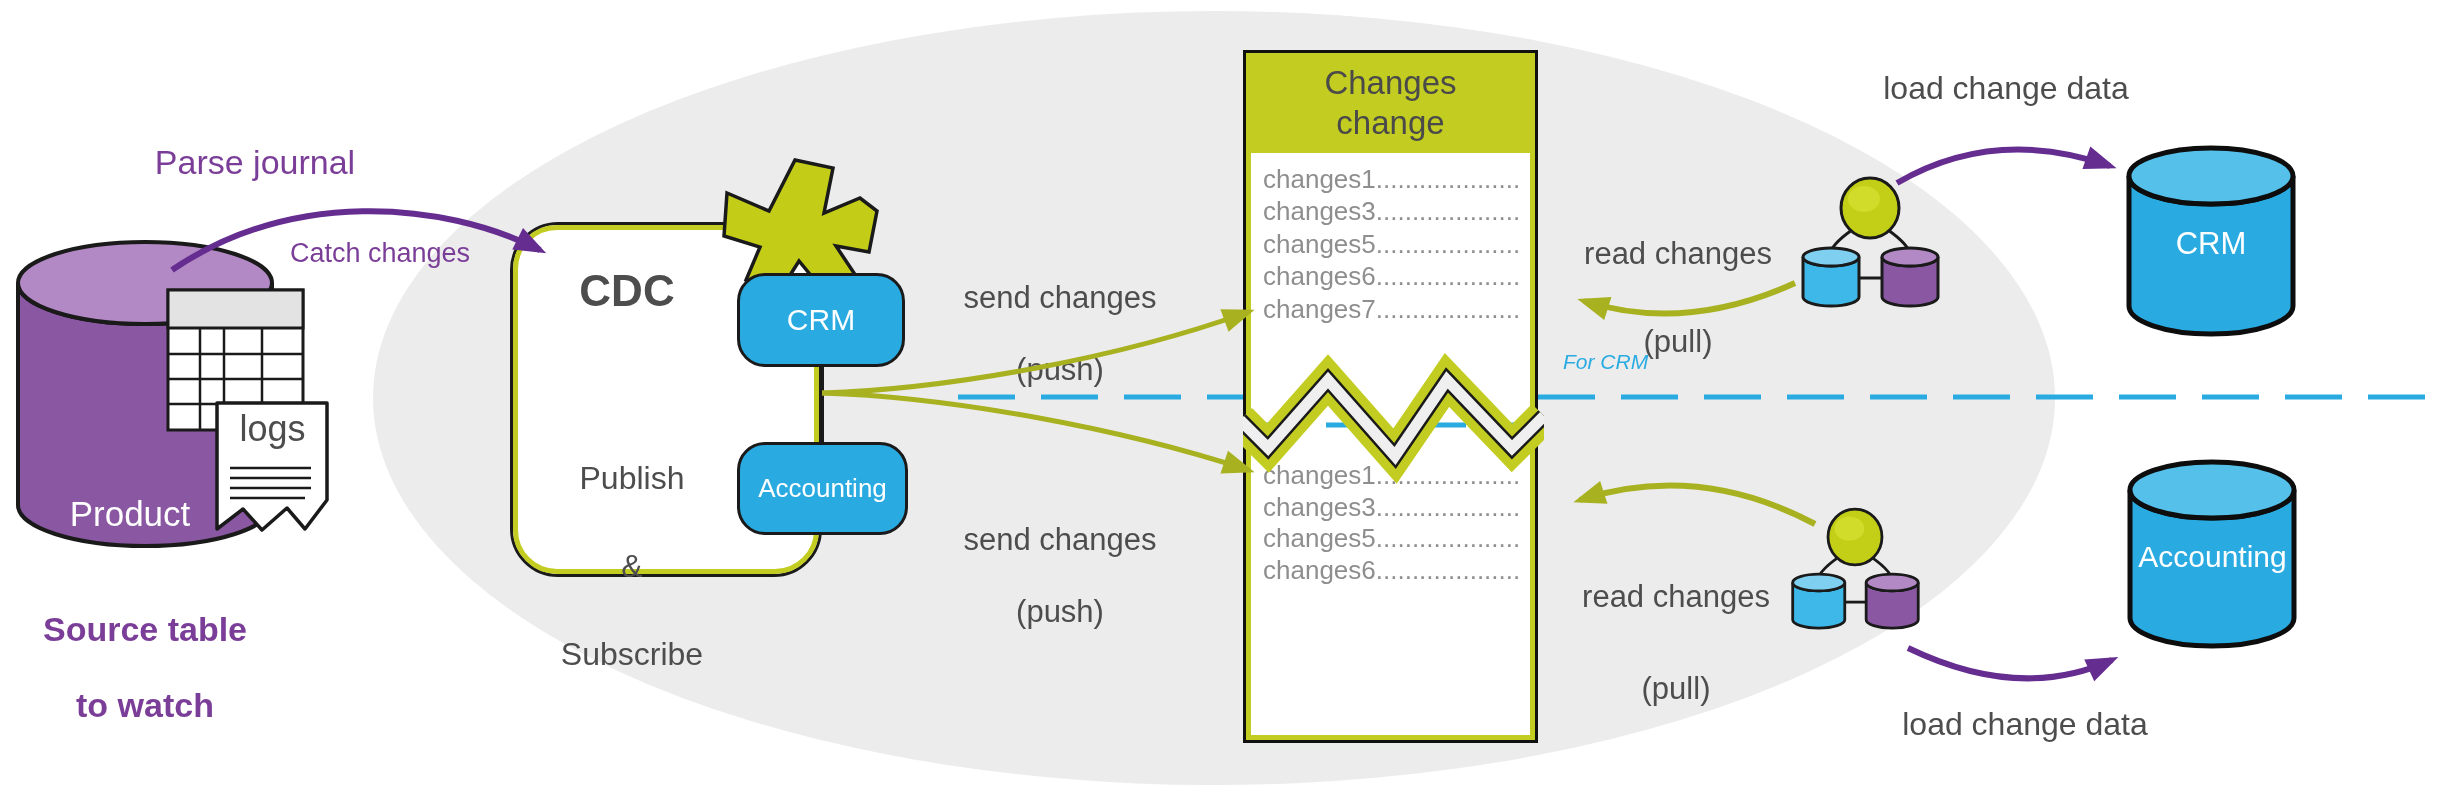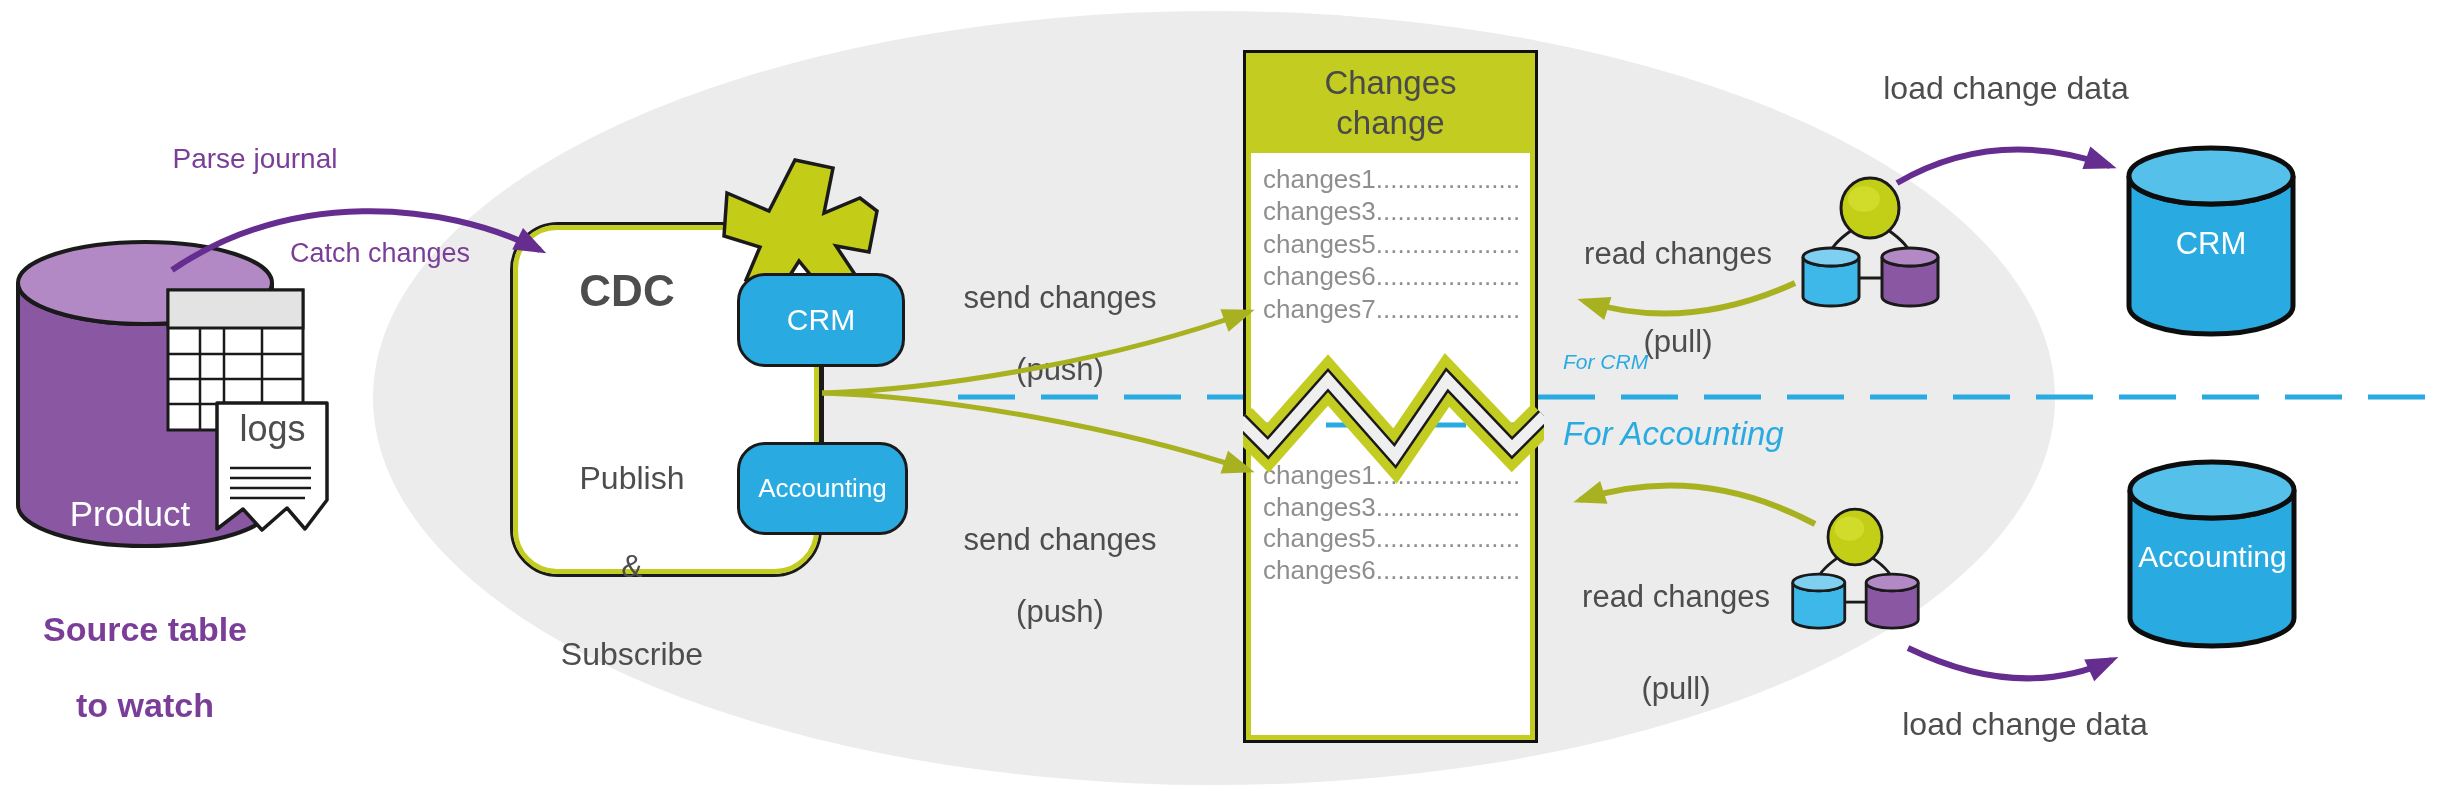--- a/index.html
+++ b/index.html
@@ -172,21 +172,21 @@
     <path d="M822,393 C950,389 1120,358 1248,312" fill="none" stroke="#a8b120" stroke-width="5" marker-end="url(#mk-olive)"></path>
     <path d="M822,393 C950,397 1120,428 1248,470" fill="none" stroke="#a8b120" stroke-width="5" marker-end="url(#mk-olive)"></path>
 
     <path d="M1795,283 Q1685,333 1584,301" fill="none" stroke="#a8b120" stroke-width="6" marker-end="url(#mk-olive)"></path>
     <path d="M1815,524 Q1698,462 1580,500" fill="none" stroke="#a8b120" stroke-width="6" marker-end="url(#mk-olive)"></path>
 
     <path d="M1897,183 Q1995,126 2110,166" fill="none" stroke="#662d91" stroke-width="6" marker-end="url(#mk-purple)"></path>
     <path d="M1908,648 Q2020,702 2112,660" fill="none" stroke="#662d91" stroke-width="6" marker-end="url(#mk-purple)"></path>
   </svg>
 
-  <div class="lbl purpletxt" style="left:135px;top:143px;width:240px;font-size:28px;z-index:3;">Parse journal</div>
+  <div class="lbl purpletxt" style="left:135px;top:143px;width:240px;font-size:34px;z-index:3;">Parse journal</div>
   <div class="lbl purpletxt" style="left:280px;top:238px;width:200px;font-size:27px;z-index:3;">Catch changes</div>
 
   <div class="lbl" style="left:40px;top:462px;width:180px;font-size:35px;color:#ffffff;z-index:3;margin-top:32px;">Product</div>
   <div class="lbl gray" style="left:235px;top:408px;width:75px;font-size:36px;z-index:3;">logs</div>
   <div class="lbl purpletxt" style="left:5px;top:572px;width:280px;font-size:34px;font-weight:bold;line-height:38px;z-index:3;">
     <div>Source table</div>
     <div>to watch</div>
   </div>
 
   <div class="lbl gray" style="left:910px;top:244px;width:300px;font-size:31px;line-height:36px;z-index:3;">
@@ -201,21 +201,20 @@
   <div class="lbl gray" style="left:1528px;top:188px;width:300px;font-size:31px;line-height:44px;z-index:3;">
     <div>read changes</div>
     <div>(pull)</div>
   </div>
   <div class="lbl gray" style="left:1526px;top:528px;width:300px;font-size:31px;line-height:46px;z-index:3;">
     <div>read changes</div>
     <div>(pull)</div>
   </div>
 
   <div class="lbl cyantxt" style="left:1563px;top:350px;width:300px;font-size:21px;font-style:italic;text-align:left;z-index:3;">For CRM</div>
-  <div class="lbl cyantxt" style="left:1563px;top:415px;width:320px;font-size:33px;font-style:italic;text-align:left;z-index:3;">For Accounting</div>
 
   <div class="lbl gray" style="left:1856px;top:70px;width:300px;font-size:32px;z-index:3;">load change data</div>
   <div class="lbl gray" style="left:1875px;top:706px;width:300px;font-size:32px;z-index:3;">load change data</div>
 
   <div class="lbl" style="left:2141px;top:226px;width:140px;font-size:31px;color:#ffffff;z-index:3;">CRM</div>
   <div class="lbl" style="left:2130px;top:540px;width:165px;font-size:30px;color:#ffffff;z-index:3;">Accounting</div>
 
 </div>
 
 </body></html>

